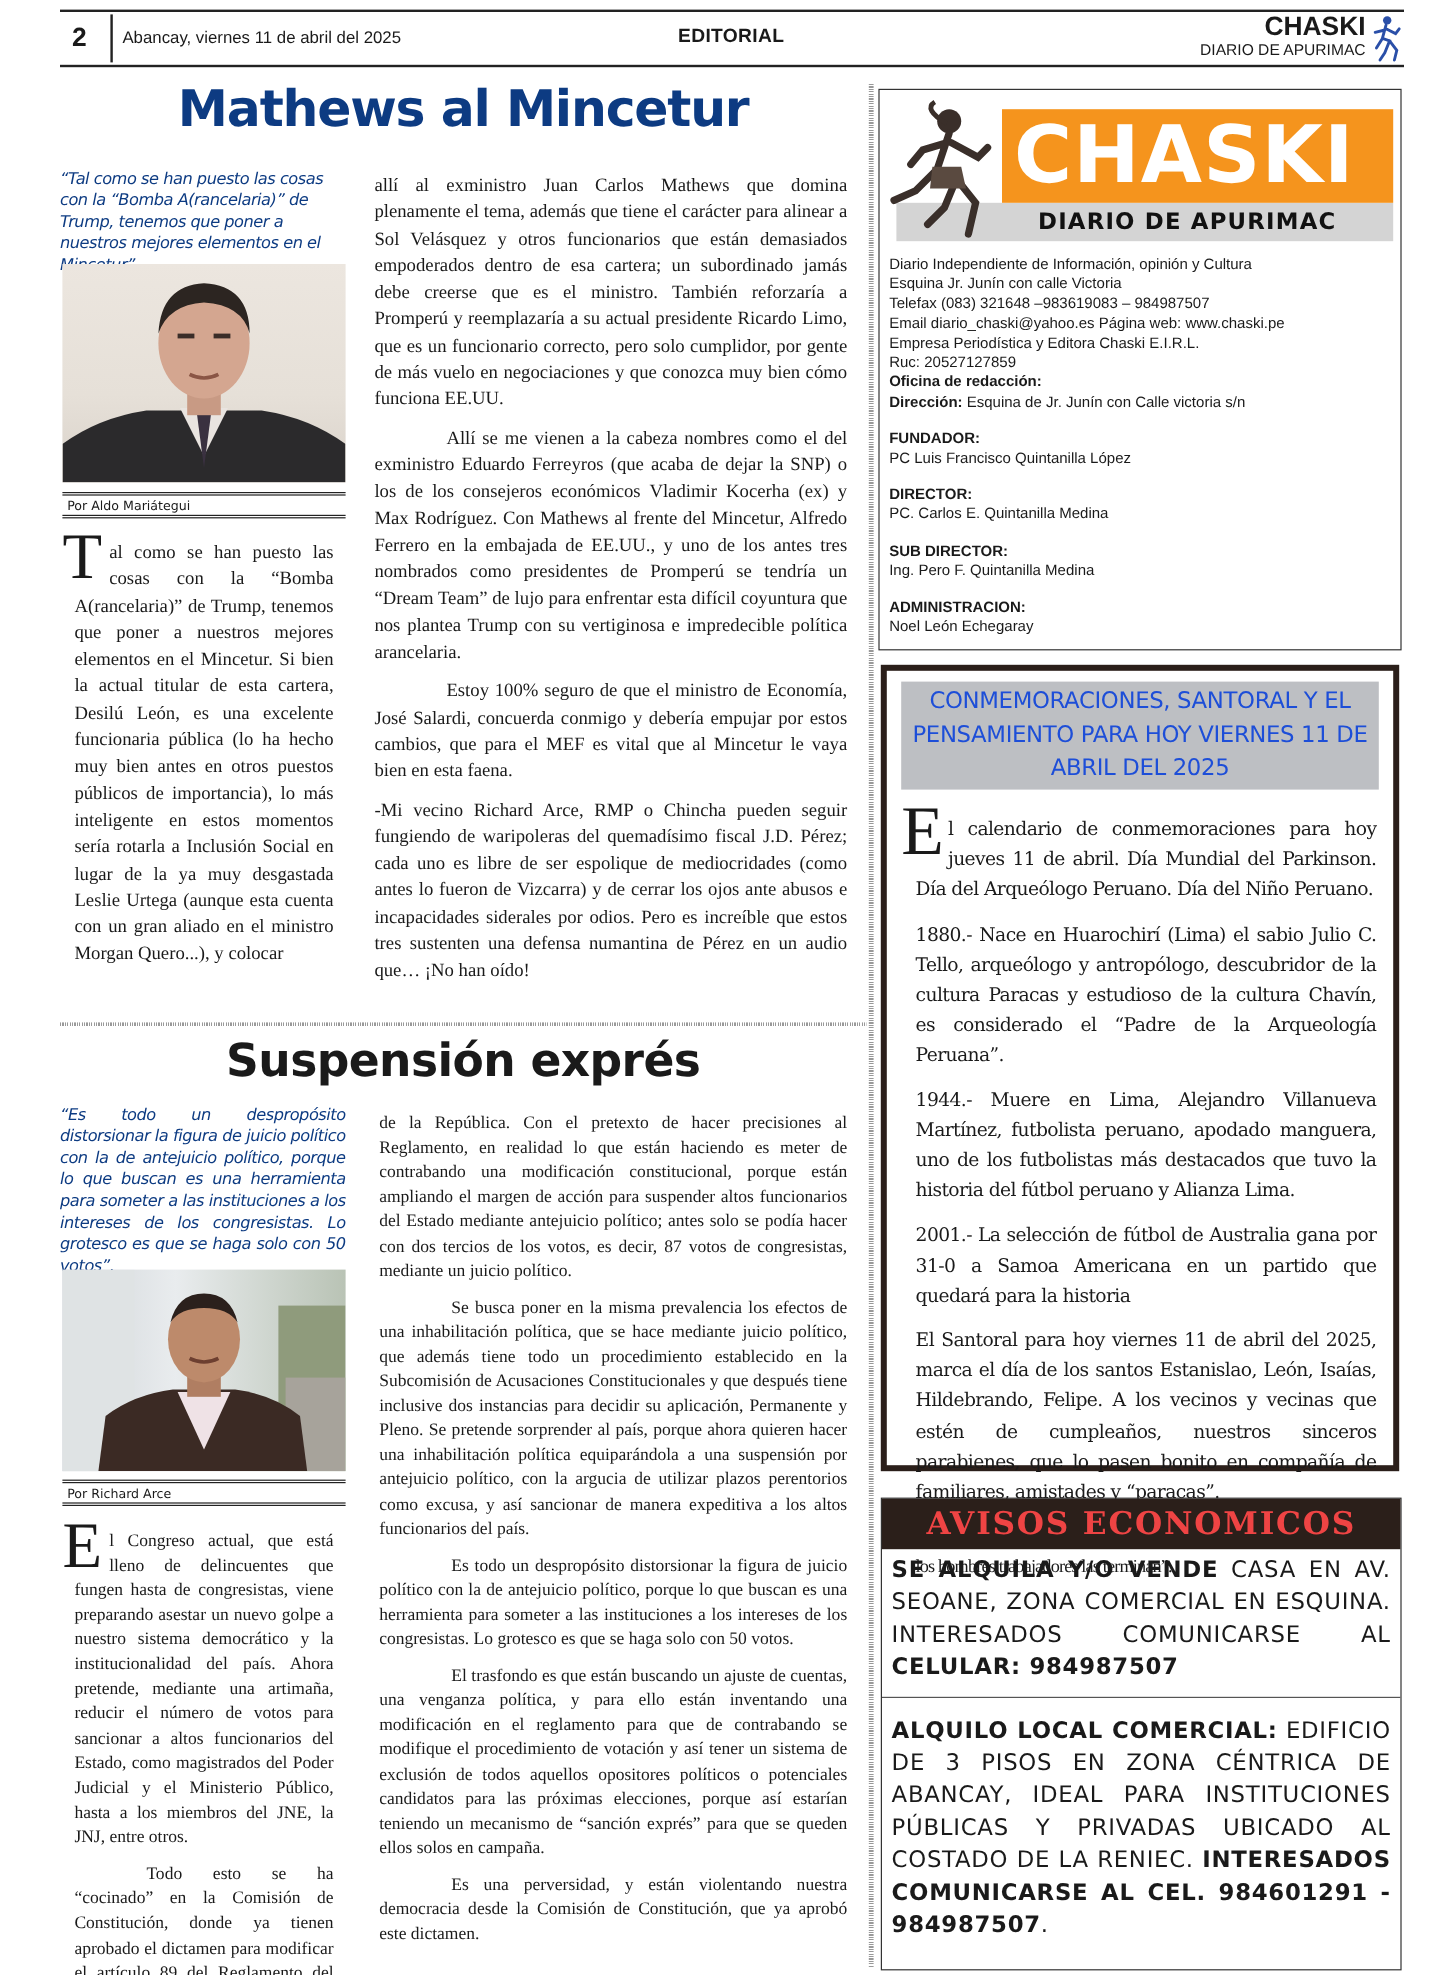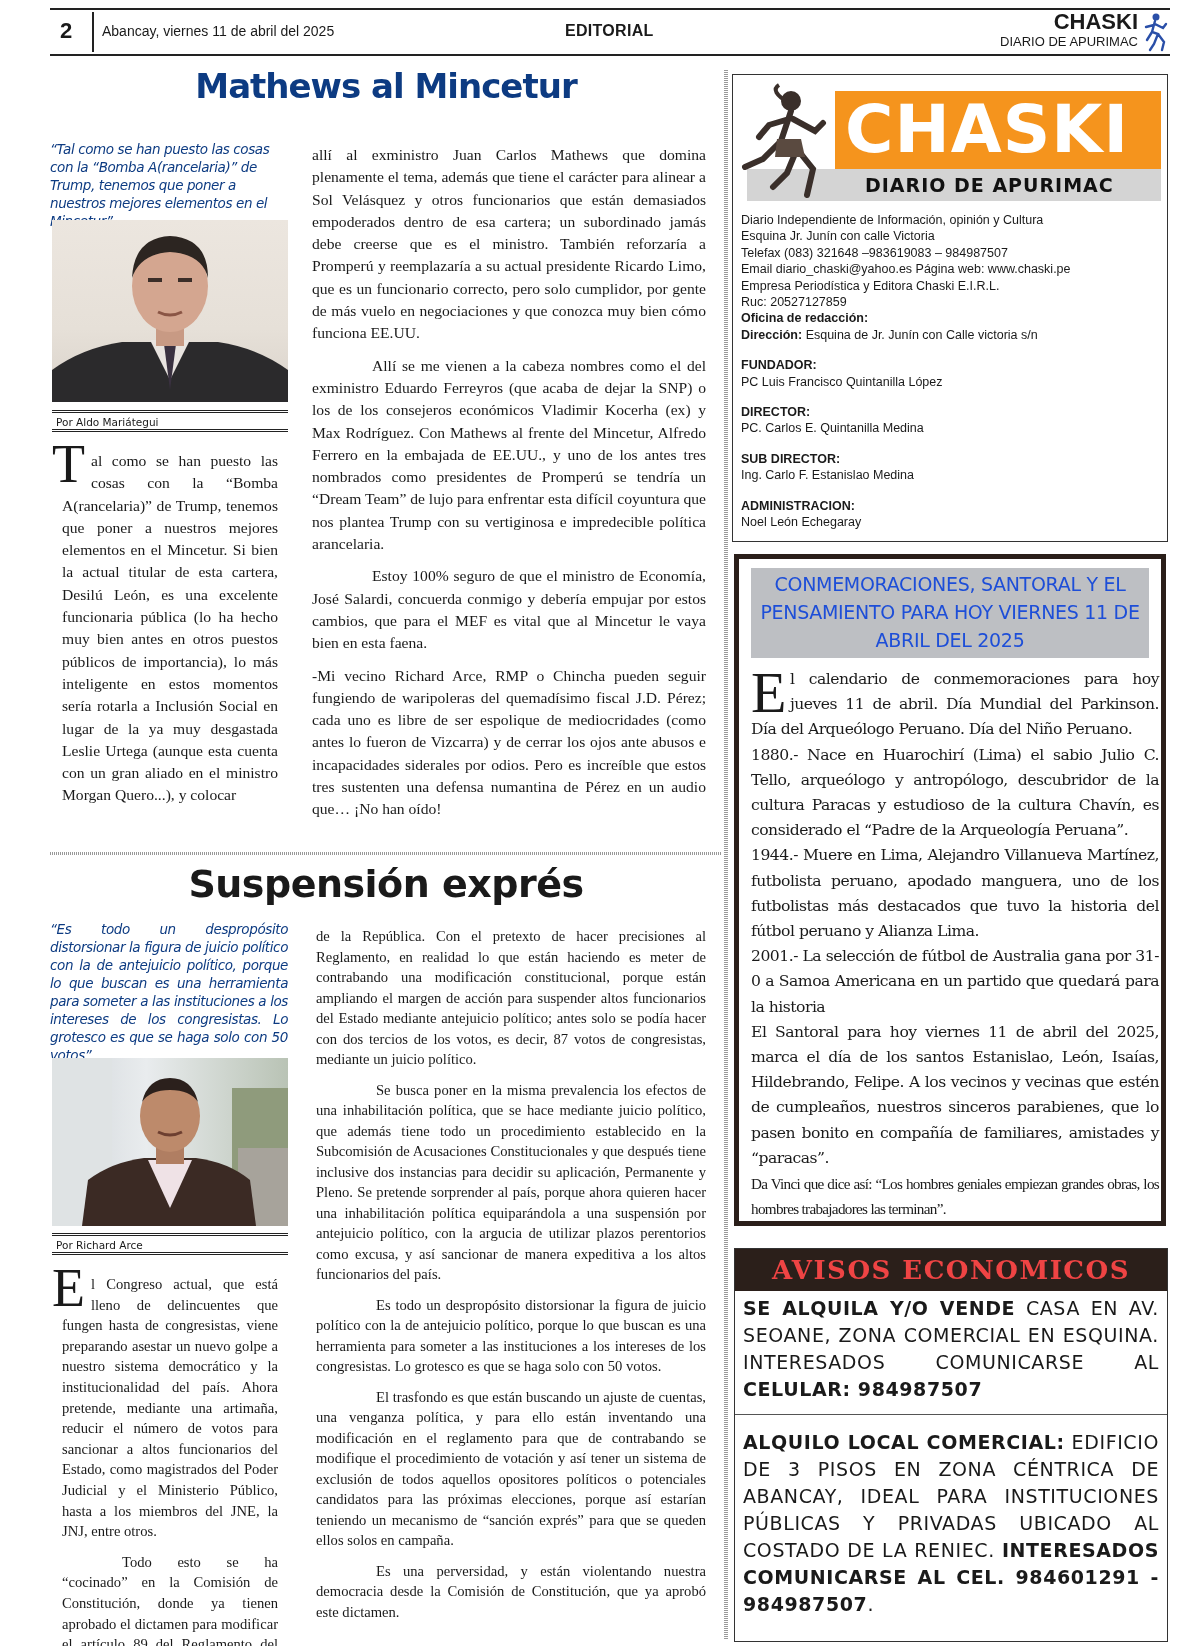--- a/index.html
+++ b/index.html
@@ -19,21 +19,21 @@
   .head-runner { position: absolute; right: 2px; top: 2px; width: 26px; height: 40px; }
 
   
   .col-divider { position: absolute; left: 724px; top: 70px; width: 4px; height: 1570px;
     background: repeating-linear-gradient(to bottom, #999 0 1px, transparent 1px 2px); }
   .h-divider { position: absolute; left: 50px; top: 852px; width: 672px; height: 3px;
     background: repeating-linear-gradient(to right, #999 0 1px, transparent 1px 2px); }
 
   
   .headline { position: absolute; font-family: "DejaVu Sans", sans-serif; font-weight: bold; text-align: center; }
-  .headline.a1 { left: 50px; top: 66px; width: 672px; font-size: 34px; color: #0d3b82; letter-spacing: -1px; }
+  .headline.a1 { left: 50px; top: 66px; width: 672px; font-size: 42px; color: #0d3b82; letter-spacing: -1px; }
   .headline.a2 { left: 50px; top: 862px; width: 672px; font-size: 38px; color: #1a1a1a; letter-spacing: -0.5px; }
 
   .pull { position: absolute; left: 50px; width: 238px; font: italic 13.5px "DejaVu Sans", sans-serif; color: #0d3b82; line-height: 18px; letter-spacing: -0.4px; }
   .pull.a1 { top: 140px; }
   .pull.a2 { top: 920px; text-align: justify; }
 
   .photo { position: absolute; left: 52px; width: 236px; overflow: hidden; }
   .photo.a1 { top: 220px; height: 182px; background: linear-gradient(180deg,#ece6df 0%,#e6e0d8 60%,#d9d2ca 100%); }
   .photo.a2 { top: 1058px; height: 168px; background: linear-gradient(90deg,#cfd4d8 0%,#e9ecee 40%,#b9c3b5 100%); }
 
@@ -62,21 +62,21 @@
   .logo-runner { position: absolute; left: 0; top: 0; width: 100px; height: 116px; }
   .info-lines { position: absolute; left: 8px; top: 137px; width: 420px; font: 12.5px "Liberation Sans", sans-serif; line-height: 16.4px; }
   .info-lines .gap { height: 14px; }
   .info-lines b { font-weight: bold; }
 
   
   .commem { position: absolute; left: 734px; top: 554px; width: 432px; height: 672px; border: 5px solid #2b1f1a; }
   .commem-title { position: absolute; left: 12px; top: 9px; width: 398px; height: 90px; background: #bdbfc3;
     font: 19px "DejaVu Sans", sans-serif; text-align: center; line-height: 28px; padding-top: 2px; color: #1d4ed8; letter-spacing: -0.3px; }
   .commem-body { position: absolute; left: 12px; top: 108px; width: 408px; font: 15.6px "DejaVu Serif", serif; line-height: 25.2px; text-align: justify; letter-spacing: -0.5px; }
-  .commem-body p { margin: 0; }
+  .commem-body p { margin: 12px; }
   .commem-body .dropcap { font-size: 58px; line-height: 48px; margin: 2px 4px 0 0; }
   .commem-body .quote { font-family: Liberation Serif, serif; font-size: 15.2px; letter-spacing: -0.7px; }
 
   
   .avisos { position: absolute; left: 734px; top: 1248px; width: 434px; height: 394px; border: 1.5px solid #333; }
   .avisos-head { height: 42px; background: #2b1f1a; color: #ef4444; text-align: center;
     font: bold 26px "DejaVu Serif", serif; letter-spacing: 1.5px; line-height: 42px; font-variant: small-caps; }
   .aviso { padding: 4px 8px 0 8px; font: 19px "DejaVu Sans", sans-serif; line-height: 27px; text-align: justify; letter-spacing: 0.6px; }
   .aviso b { font-weight: bold; }
   .aviso-1 { height: 124px; border-bottom: 1.5px solid #555; }
@@ -183,21 +183,21 @@
     <div><b>Oficina de redacción:</b></div>
     <div><b>Dirección:</b> <span>Esquina de Jr. Junín con Calle victoria  s/n</span></div>
     <div class="gap"></div>
     <div><b>FUNDADOR:</b></div>
     <div>PC Luis Francisco Quintanilla López</div>
     <div class="gap"></div>
     <div><b>DIRECTOR:</b></div>
     <div>PC. Carlos E. Quintanilla Medina</div>
     <div class="gap"></div>
     <div><b>SUB DIRECTOR:</b></div>
-    <div>Ing. Carlo F. Estanislao Medina</div>
+    <div>Ing. Pero F. Quintanilla Medina</div>
     <div class="gap"></div>
     <div><b>ADMINISTRACION:</b></div>
     <div>Noel León Echegaray</div>
   </div>
 </div>
 
 <div class="commem">
   <div class="commem-title">CONMEMORACIONES, SANTORAL Y EL PENSAMIENTO PARA  HOY VIERNES 11 DE ABRIL  DEL 2025</div>
   <div class="commem-body">
     <span class="dropcap">E</span>

